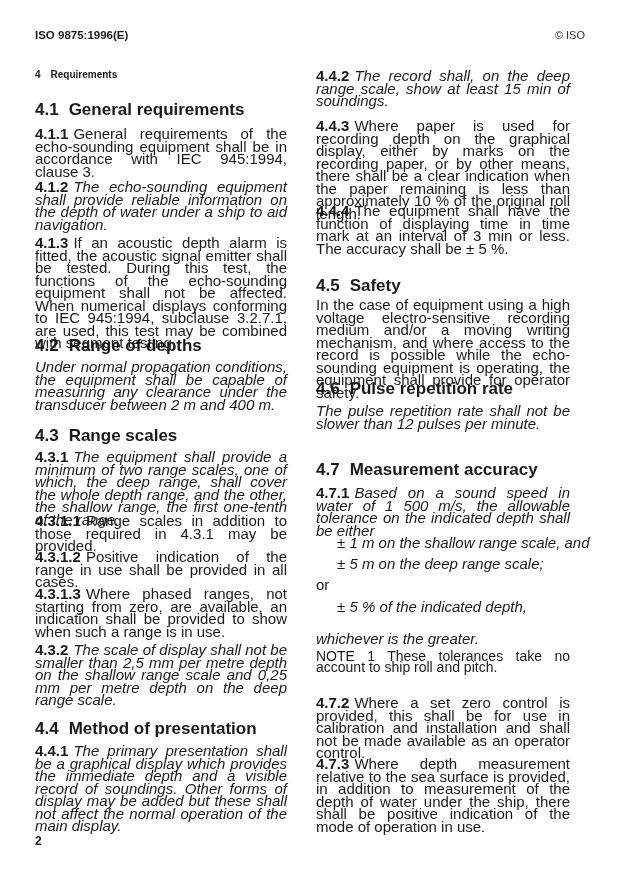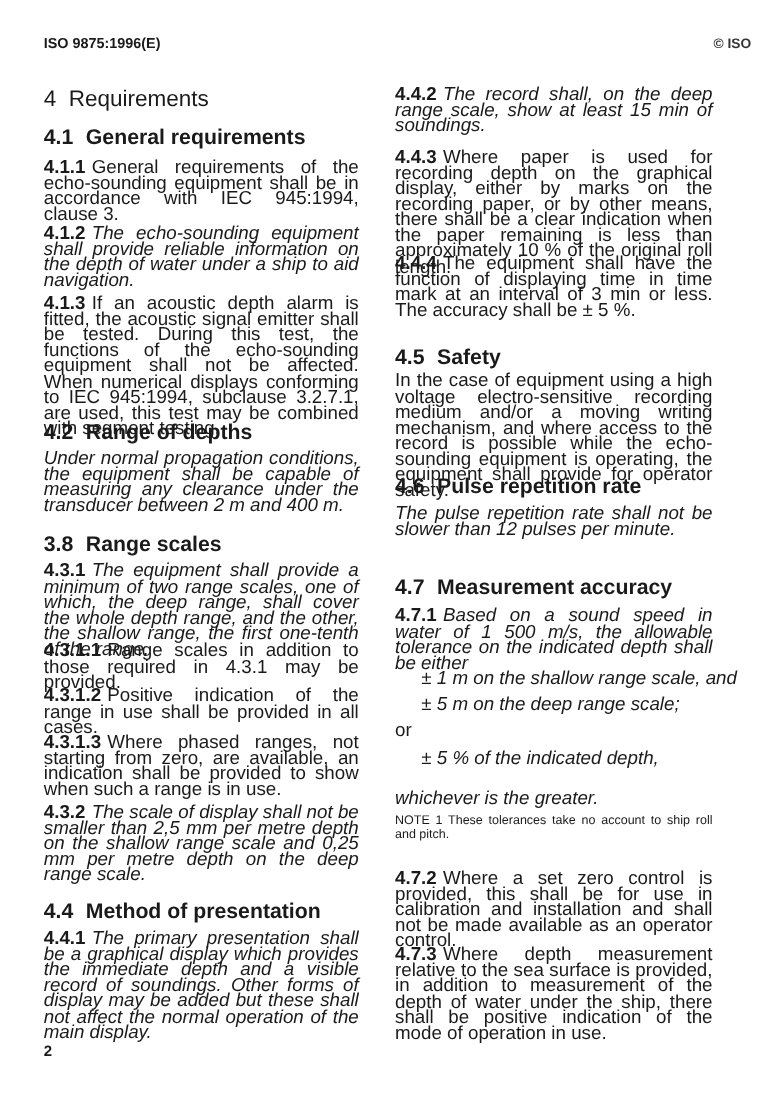--- a/index.html
+++ b/index.html
@@ -1,48 +1,48 @@
 <!DOCTYPE html>
 <html><head>
 <meta charset="utf-8">
 <style>
   html, body { margin:0; padding:0; background:#fff; }
   body { width:621px; height:879px; position:relative; overflow:hidden;
          font-family:"Liberation Sans", sans-serif; color:#1a1a1a; }
   .hdr-left { position:absolute; left:35px; top:29px; font-weight:bold; font-size:11.5px; }
-  .hdr-right { position:absolute; right:20px; top:29px; font-size:11px; color:#333;font-weight:bold; }
+  .hdr-right { position:absolute; right:36px; top:29px; font-size:11px; color:#333; }
   .col { position:absolute; top:64px; width:252px; }
   .col-left { left:35px; }
   .col-right { left:316px; top:70px; width:254px; }
   .abs { position:absolute; left:0; width:100%; }
-  h1 { margin:0; font-size:18px; font-weight:normal; }
+  h1 { margin:0; font-size:10px; font-weight:bold; }
   h2 { margin:0; font-size:17px; font-weight:bold; }
   h1 .n, h2 .n { display:inline-block; margin-right:10px; }
   p { margin:0; font-size:15px; line-height:12.5px; text-align:justify; }
   p b { font-weight:bold; margin-right:5px; }
   .it { font-style:italic; }
   .ind { padding-left:21px; text-align:left; }
-  .note { font-size:10px; line-height:11px; }
+  .note { font-size:14px; line-height:11px; }
   .pageno { position:absolute; left:35px; top:834px; font-weight:bold; font-size:12px; }
 </style>
 </head>
 <body>
 
 <div class="hdr-left">ISO 9875:1996(E)</div>
 <div class="hdr-right">© ISO</div>
 
 <div class="col col-left">
   <h1 class="abs" style="top:5px"><span class="n">4</span><span>Requirements</span></h1>
   <h2 class="abs" style="top:36px"><span class="n">4.1</span><span>General requirements</span></h2>
   <p class="abs" style="top:64px"><b>4.1.1</b><span>General requirements of the echo-sounding equipment shall be in accordance with IEC 945:1994, clause 3.</span></p>
   <p class="abs it" style="top:117px"><b style="font-style:normal">4.1.2</b><span>The echo-sounding equipment shall provide reliable information on the depth of water under a ship to aid navigation.</span></p>
   <p class="abs" style="top:173px"><b>4.1.3</b><span>If an acoustic depth alarm is fitted, the acoustic signal emitter shall be tested. During this test, the functions of the echo-sounding equipment shall not be affected. When numerical displays conforming to IEC 945:1994, subclause 3.2.7.1, are used, this test may be combined with segment testing.</span></p>
   <h2 class="abs" style="top:272px"><span class="n">4.2</span><span>Range of depths</span></h2>
   <p class="abs it" style="top:297px"><span>Under normal propagation conditions, the equipment shall be capable of measuring any clearance under the transducer between 2 m and 400 m.</span></p>
-  <h2 class="abs" style="top:362px"><span class="n">3.8</span><span>Range scales</span></h2>
+  <h2 class="abs" style="top:362px"><span class="n">4.3</span><span>Range scales</span></h2>
   <p class="abs it" style="top:387px"><b style="font-style:normal">4.3.1</b><span>The equipment shall provide a minimum of two range scales, one of which, the deep range, shall cover the whole depth range, and the other, the shallow range, the first one-tenth of the range.</span></p>
   <p class="abs" style="top:451px"><b>4.3.1.1</b><span>Range scales in addition to those required in 4.3.1 may be provided.</span></p>
   <p class="abs" style="top:487px"><b>4.3.1.2</b><span>Positive indication of the range in use shall be provided in all cases.</span></p>
   <p class="abs" style="top:524px"><b>4.3.1.3</b><span>Where phased ranges, not starting from zero, are available, an indication shall be provided to show when such a range is in use.</span></p>
   <p class="abs it" style="top:580px"><b style="font-style:normal">4.3.2</b><span>The scale of display shall not be smaller than 2,5 mm per metre depth on the shallow range scale and 0,25 mm per metre depth on the deep range scale.</span></p>
   <h2 class="abs" style="top:655px"><span class="n">4.4</span><span>Method of presentation</span></h2>
   <p class="abs it" style="top:681px"><b style="font-style:normal">4.4.1</b><span>The primary presentation shall be a graphical display which provides the immediate depth and a visible record of soundings. Other forms of display may be added but these shall not affect the normal operation of the main display.</span></p>
 </div>
 
 <div class="col col-right">

